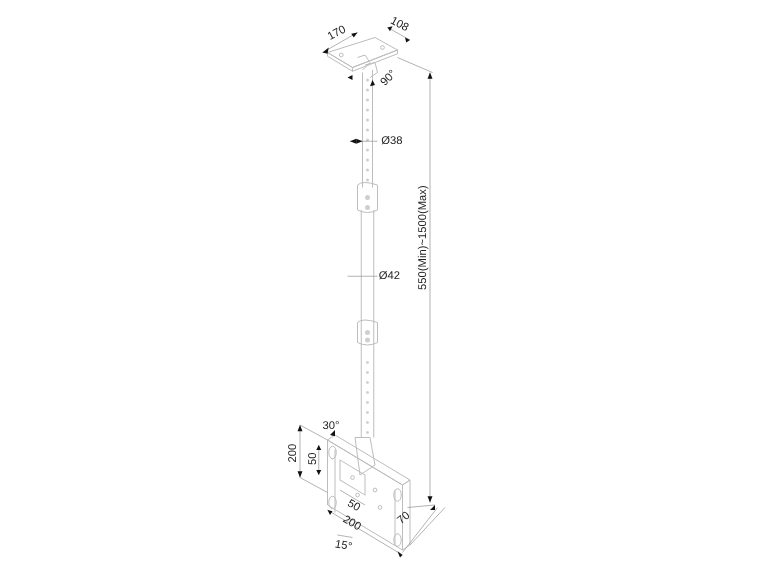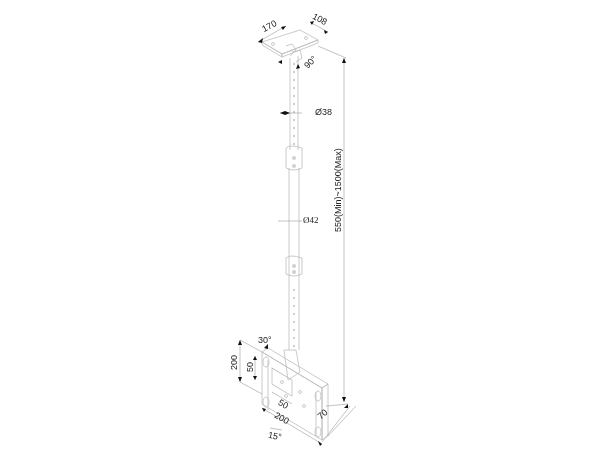--- a/index.html
+++ b/index.html
@@ -133,22 +133,22 @@
       <polygon points="322,444 318,441 320,446"></polygon>
       <polygon points="262,408 266,409 264,412"></polygon>
       <polygon points="348,404 344,408 348,408"></polygon>
     </g>
   </svg>
 
   
   <span class="lbl" style="left:262px; top:22px; transform:rotate(-28deg);">170</span>
   <span class="lbl" style="left:312px; top:15px; transform:rotate(28deg);">108</span>
   <span class="lbl" style="left:304px; top:58px; transform:rotate(-45deg);">90°</span>
-  <span class="lbl" style="left:315px; top:108px;">Ø38</span>
-  <span class="lbl" style="left:303px; top:216px;font-family:Liberation Serif, serif;">Ø42</span>
+  <span class="lbl" style="left:305px; top:108px;">Ø38</span>
+  <span class="lbl" style="left:303px; top:216px;">Ø42</span>
   <span class="lbl rot-v" style="left:334px; top:232px;">550(Min)~1500(Max)</span>
   <span class="lbl" style="left:258px; top:336px;">30°</span>
   <span class="lbl rot-v" style="left:230px; top:370px;">200</span>
   <span class="lbl rot-v" style="left:246px; top:372px;">50</span>
   <span class="lbl" style="left:278px; top:400px; transform:rotate(30deg);">50</span>
   <span class="lbl" style="left:274px; top:414px; transform:rotate(30deg);">200</span>
   <span class="lbl" style="left:268px; top:432px; transform:rotate(10deg);">15°</span>
   <span class="lbl" style="left:318px; top:410px; transform:rotate(-40deg);">70</span>
 </div>
 

